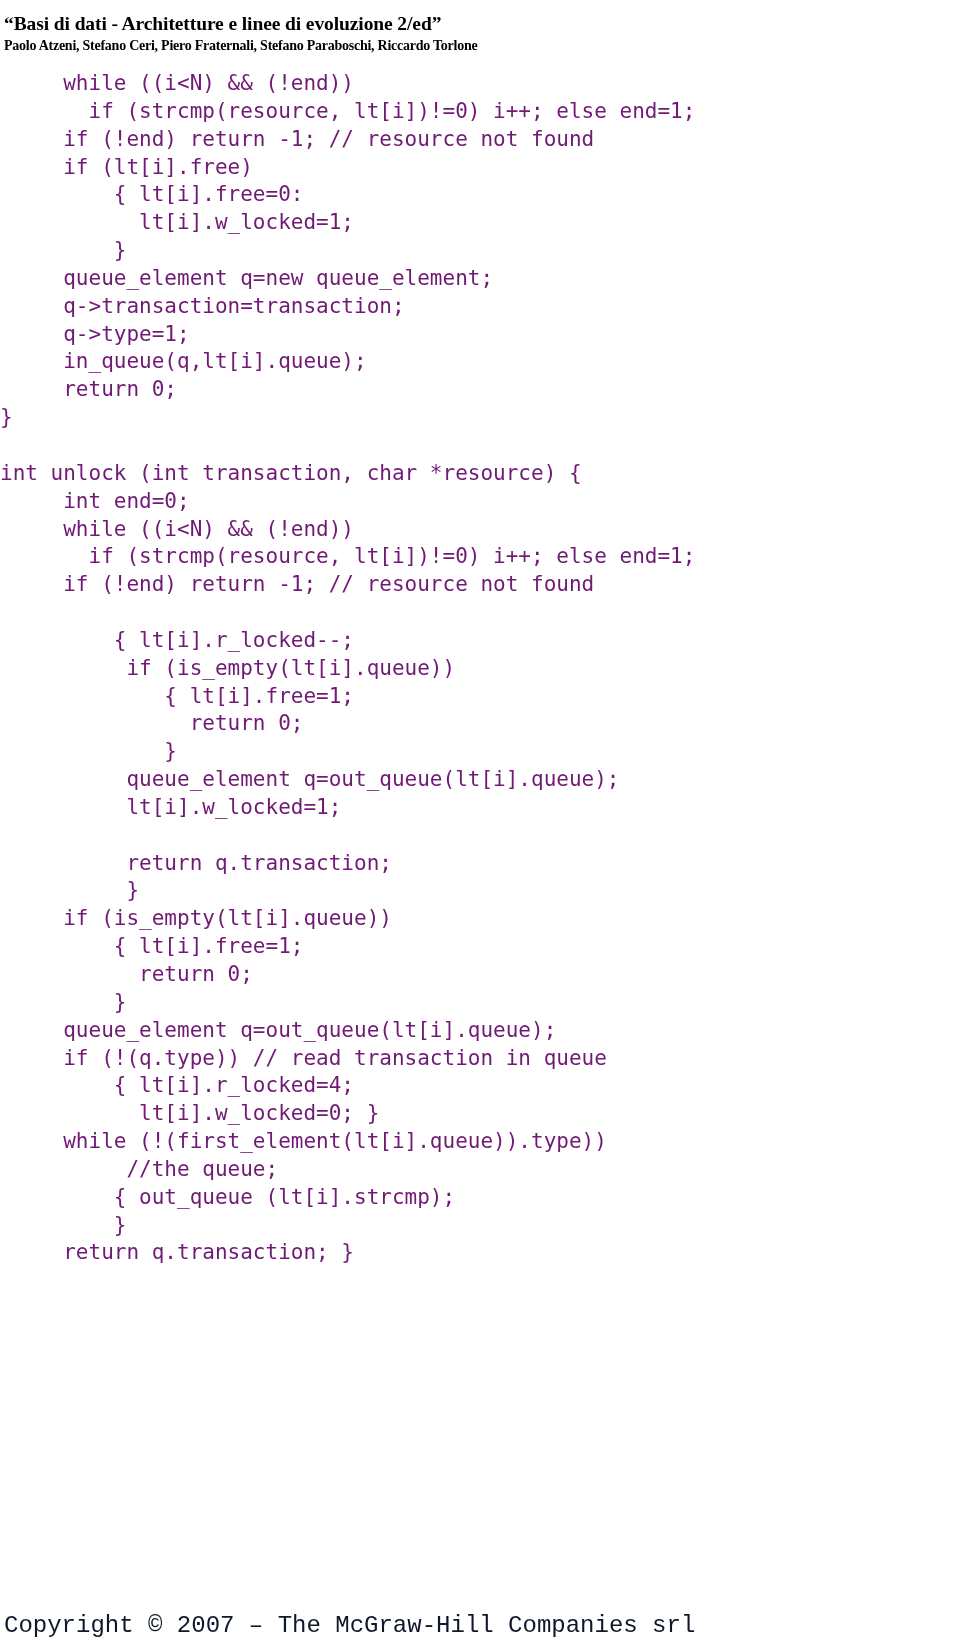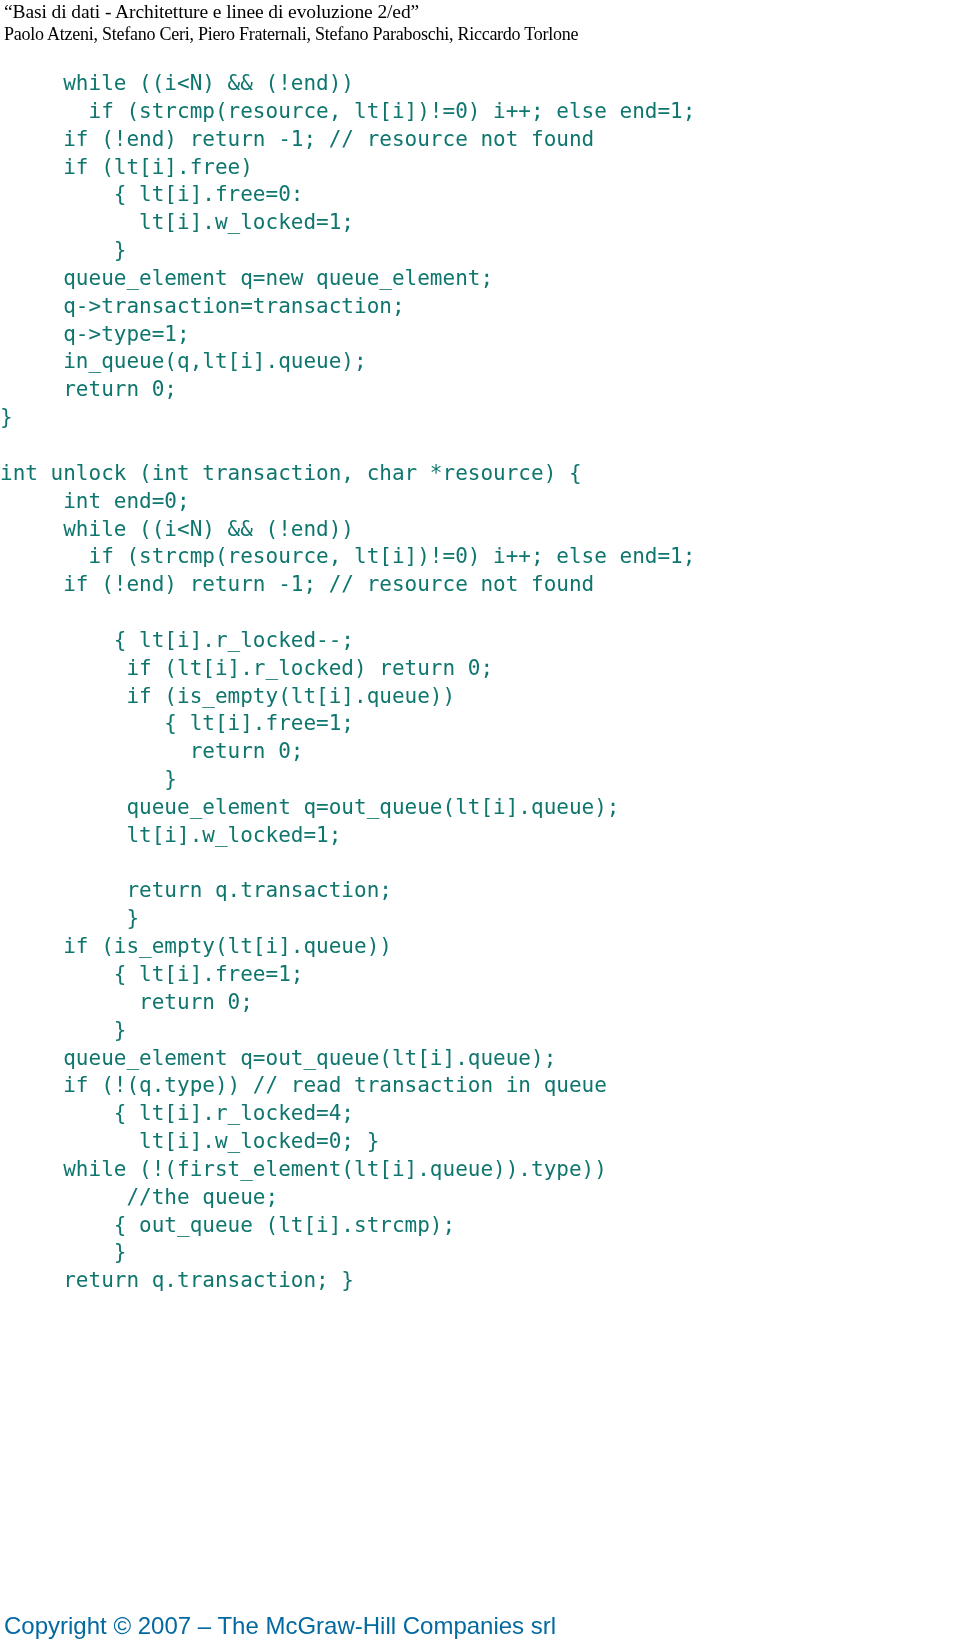--- a/index.html
+++ b/index.html
@@ -15,72 +15,73 @@
     overflow: hidden;
     box-sizing: border-box;
   }
 
   
   .header {
     position: absolute;
     top: 0;
     left: 4px;
     right: 0;
-    padding-top: 1px;
+    padding-top: 13px;
+    font-weight: bold;
   }
   .header-title {
     font-family: "Liberation Serif", "DejaVu Serif", serif;
     font-size: 19.5px;
     line-height: 22px;
     color: #000000;
     white-space: nowrap;
     letter-spacing: -0.1px;
   }
   .header-authors {
     font-family: "Liberation Serif", "DejaVu Serif", serif;
-    font-size: 18px;
+    font-size: 14px;
     line-height: 22px;
     color: #000000;
     white-space: nowrap;
     letter-spacing: -0.25px;
   }
 
   
   .code-body {
     position: absolute;
     top: 70px;
     left: 0;
     width: 960px;
   }
   .code-line {
     font-family: "DejaVu Sans Mono", "Liberation Mono", monospace;
     font-size: 21px;
     line-height: 27.85px;
-    color: #0f766e;
+    color: #701a75;
     white-space: pre;
     margin: 0;
     padding: 0;
     height: 27.85px;
   }
   .code-line.blank {
     
   }
 
   
   .footer {
     position: absolute;
     left: 4px;
     top: 1612px;
     width: 952px;
   }
   .footer-text {
-    font-family: Liberation Sans, sans-serif;
+    font-family: Liberation Mono, monospace;
     font-size: 24px;
     line-height: 28px;
-    color: #0369a1;
+    color: #0f172a;
     white-space: nowrap;
   }
 </style>
 </head>
 <body>
 
 <div class="page">
 
   <div class="header">
     <div class="header-title">“Basi di dati - Architetture e linee di evoluzione 2/ed”</div>
@@ -102,21 +103,20 @@
       <div class="code-line">     return 0;</div>
       <div class="code-line">}</div>
       <div class="code-line blank"></div>
       <div class="code-line">int unlock (int transaction, char *resource) {</div>
       <div class="code-line">     int end=0;</div>
       <div class="code-line">     while ((i&lt;N) &amp;&amp; (!end))</div>
       <div class="code-line">       if (strcmp(resource, lt[i])!=0) i++; else end=1;</div>
       <div class="code-line">     if (!end) return -1; // resource not found</div>
       <div class="code-line blank"></div>
       <div class="code-line">         { lt[i].r_locked--;</div>
-      <div class="code-line">          if (lt[i].r_locked) return 0;</div>
       <div class="code-line">          if (is_empty(lt[i].queue))</div>
       <div class="code-line">             { lt[i].free=1;</div>
       <div class="code-line">               return 0;</div>
       <div class="code-line">             }</div>
       <div class="code-line">          queue_element q=out_queue(lt[i].queue);</div>
       <div class="code-line">          lt[i].w_locked=1;</div>
       <div class="code-line blank"></div>
       <div class="code-line">          return q.transaction;</div>
       <div class="code-line">          }</div>
       <div class="code-line">     if (is_empty(lt[i].queue))</div>

